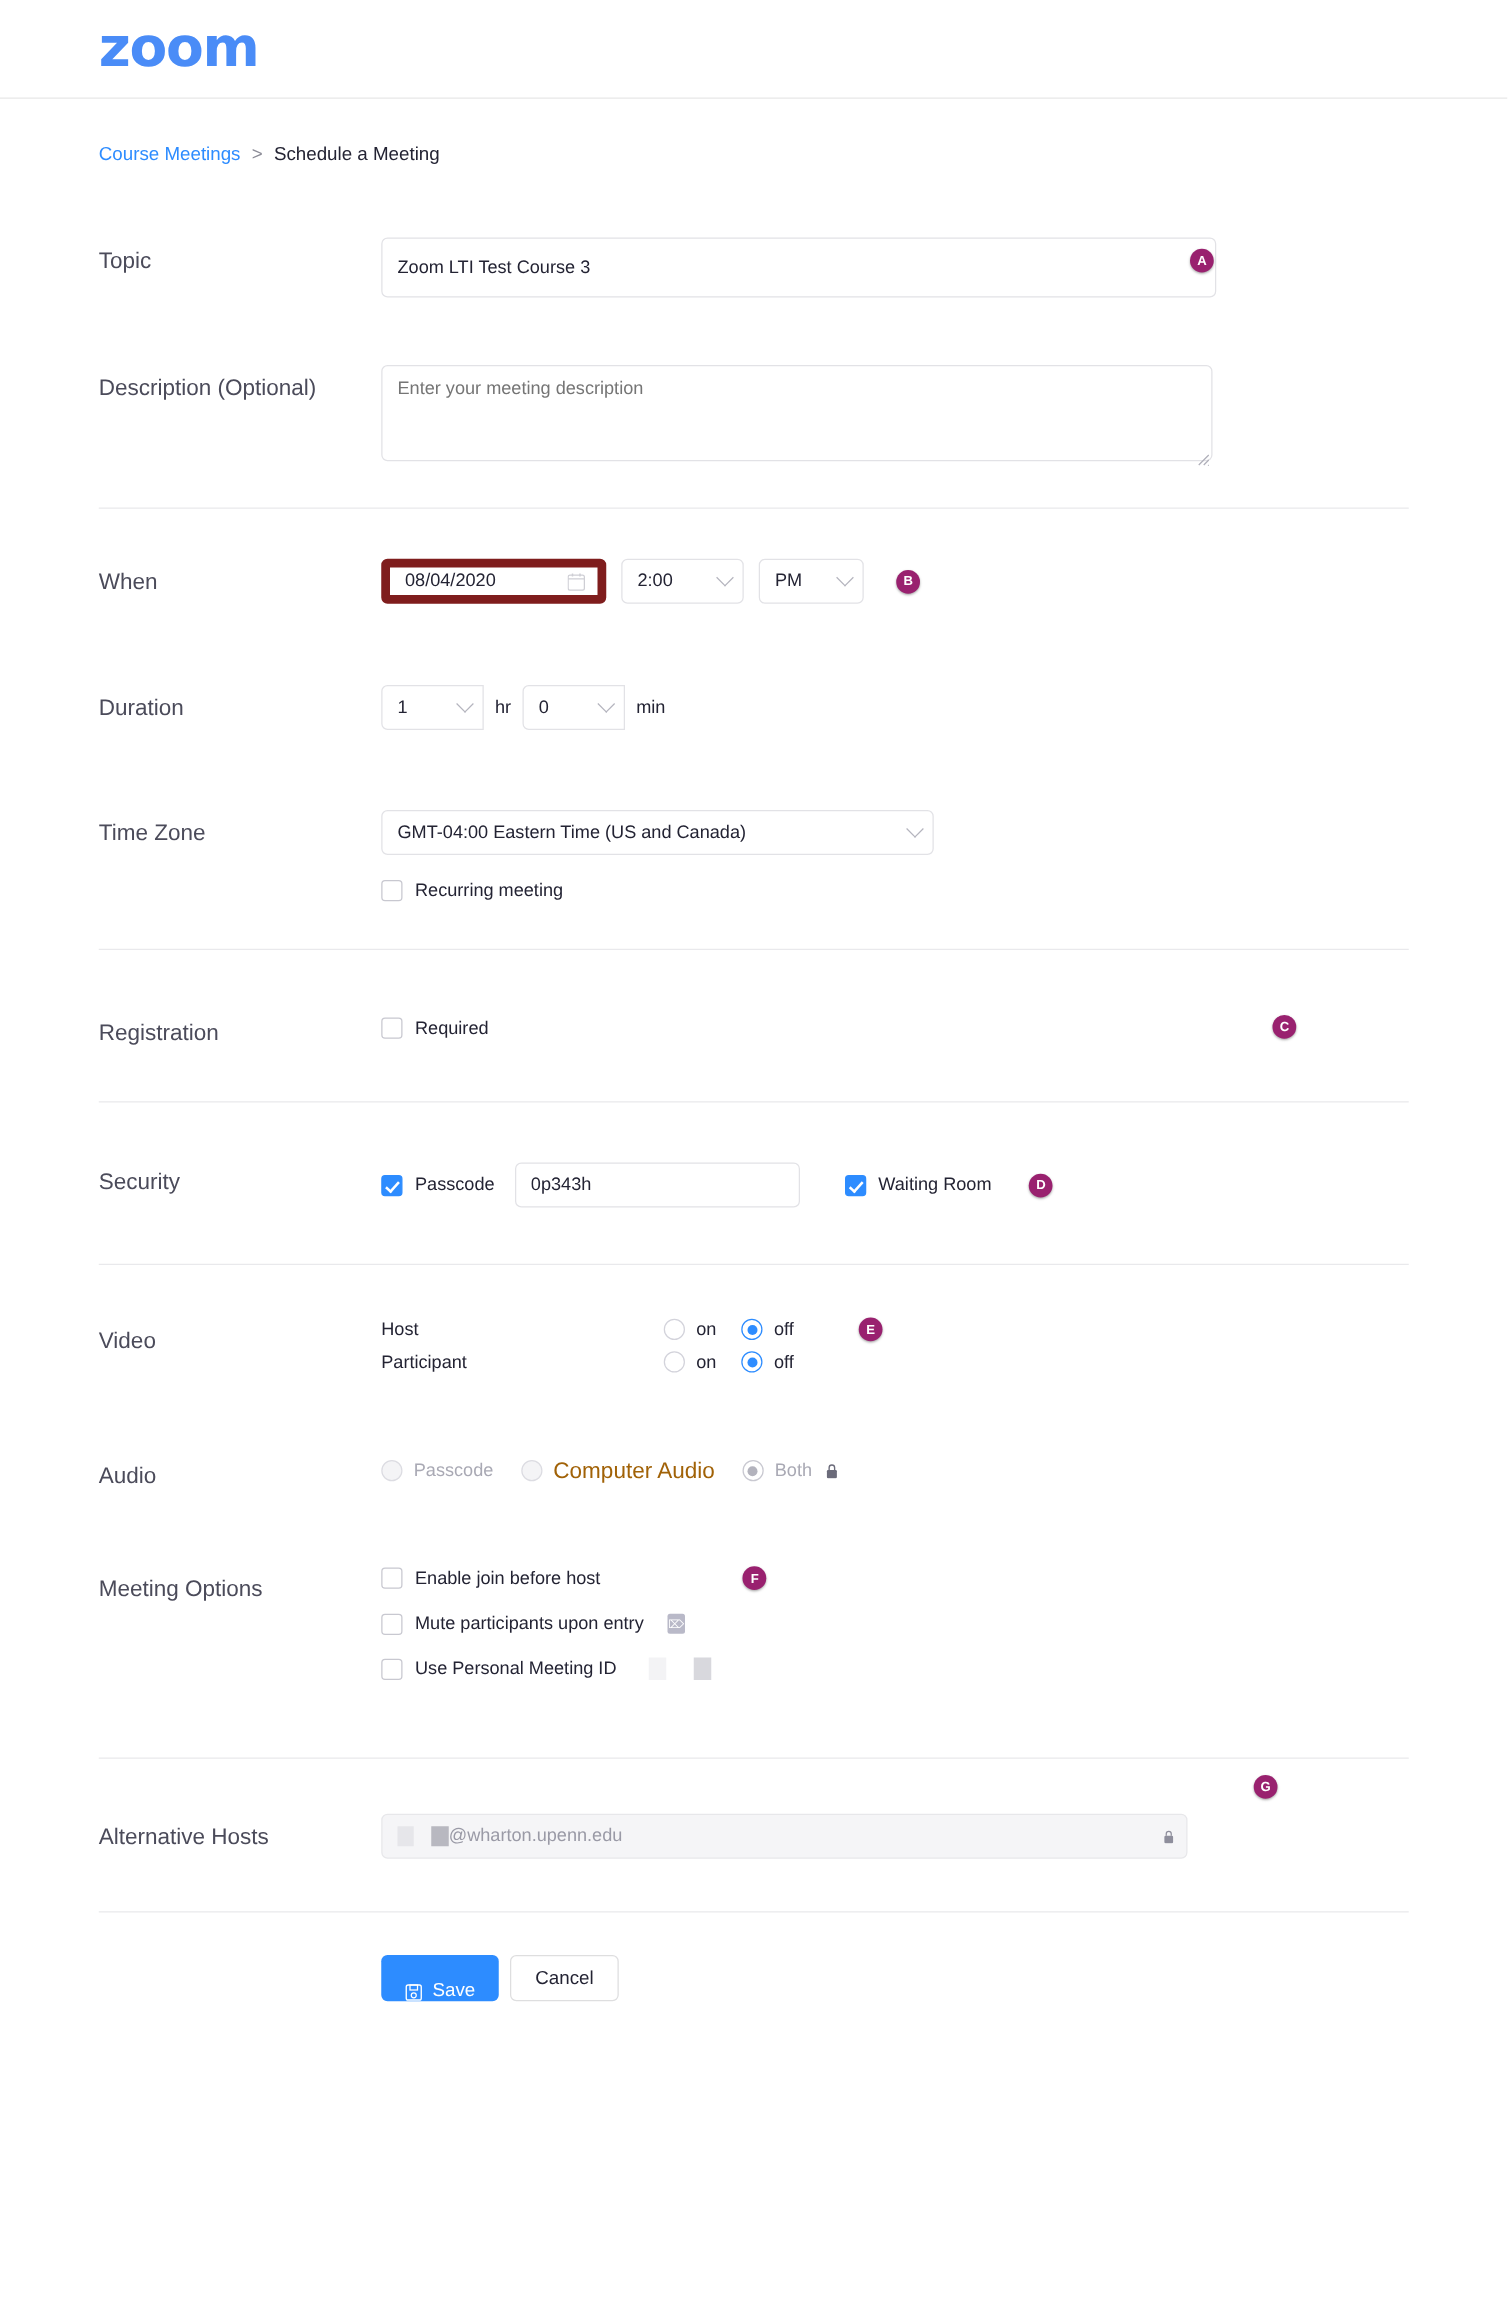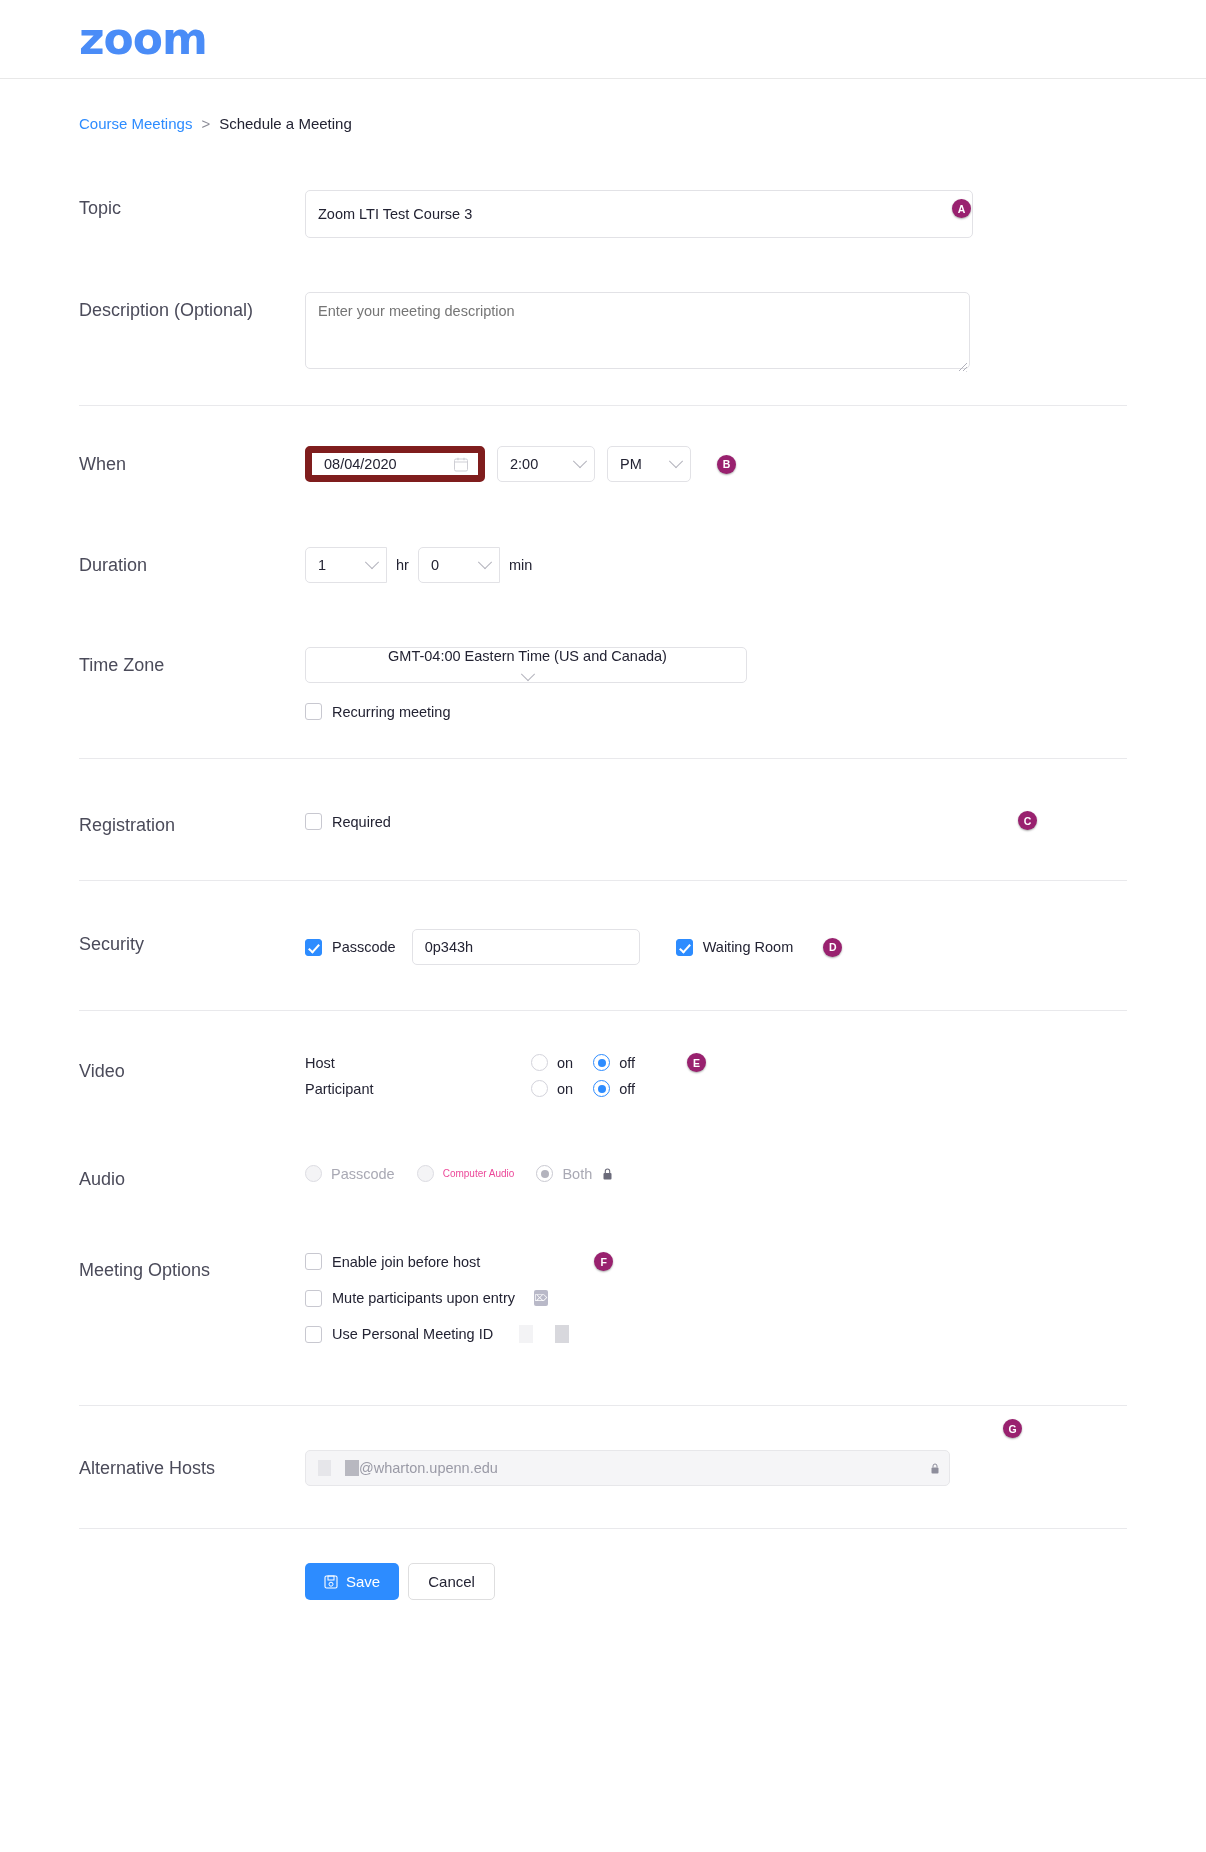--- a/index.html
+++ b/index.html
@@ -111,21 +111,21 @@
     border-radius: 5px;
     background: #fff;
     display: flex; align-items: center; justify-content: space-between;
     padding: 0 9px 0 12px;
     font-size: 14.5px; color: #232333;
   }
   .sel-time { width: 98px; margin-left: 12px; }
   .sel-ampm { width: 84px; margin-left: 12px; }
   .sel-hr { width: 82px; border-radius: 5px 0 0 5px; }
   .sel-min { width: 82px; border-radius: 5px 0 0 5px;}
-  .sel-tz { width: 442px; flex-direction: column; }
+  .sel-tz { width: 442px; }
   .unit { font-size: 14.5px; color: #232333; margin: 0 9px; }
 
   .chev {
     width: 10px; height: 10px;
     display: inline-block;
     border-right: 1.4px solid #b4b4be;
     border-bottom: 1.4px solid #b4b4be;
     transform: rotate(45deg) translate(-2px,-2px);
   }
   .cal-icon { width: 14px; height: 15px; opacity: .65; }
@@ -235,21 +235,21 @@
   
   .btn-row { display: flex; gap: 9px; }
   .btn-save {
     background: #2d8cff;
     color: #fff;
     border: none;
     border-radius: 5px;
     height: 37px;
     padding: 0 19px;
     font-size: 15px;
-    display: flex; align-items: center; gap: 8px;
+    display: flex; align-items: flex-end; gap: 8px;
     font-family: "Liberation Sans", sans-serif;
     cursor: pointer;
   }
   .btn-cancel {
     background: #fff;
     color: #232333;
     border: 1px solid #dededf;
     border-radius: 5px;
     height: 37px;
     padding: 0 19px;
@@ -418,21 +418,21 @@
     <div class="row" style="margin-top:64px;">
       <div class="row-label">Audio</div>
       <div class="row-field">
         <div style="display:flex;align-items:center;padding-top:4px;">
           <div class="radio-pair">
             <span class="rd disabled"></span>
             <span style="font-size:14.5px;color:#a9a9b4;">Passcode</span>
           </div>
           <div class="radio-pair" style="margin-left:22px;">
             <span class="rd disabled"></span>
-            <span style="font-size:10px;color:#ec4899;">Computer Audio</span>
+            <span style="font-size:18px;color:#a16207;">Computer Audio</span>
           </div>
           <div class="radio-pair" style="margin-left:22px;">
             <span class="rd disabled sel-on"></span>
             <span style="font-size:14.5px;color:#a9a9b4;">Both</span>
           </div>
           <svg class="lock-icon" viewBox="0 0 9 12">
             <rect x="0.5" y="5" width="8" height="6.5" rx="1" fill="#6b6b7a"></rect>
             <path d="M2.3 5 V3.2 A2.2 2.2 0 0 1 6.7 3.2 V5" stroke="#6b6b7a" stroke-width="1.1" fill="none"></path>
           </svg>
         </div>

